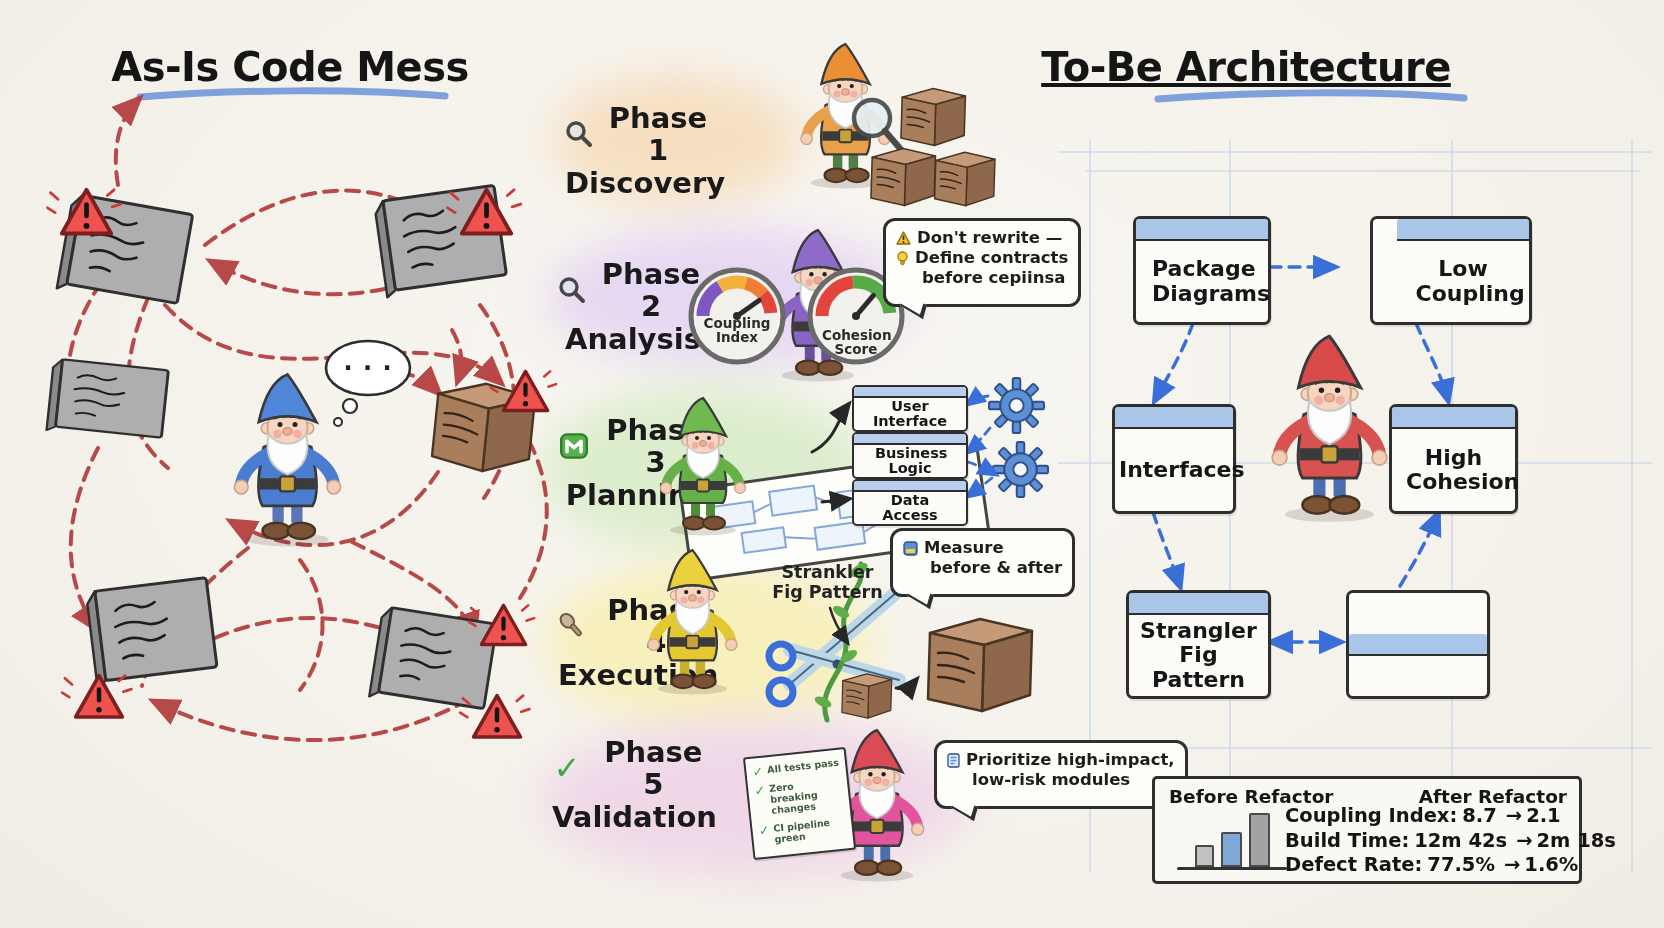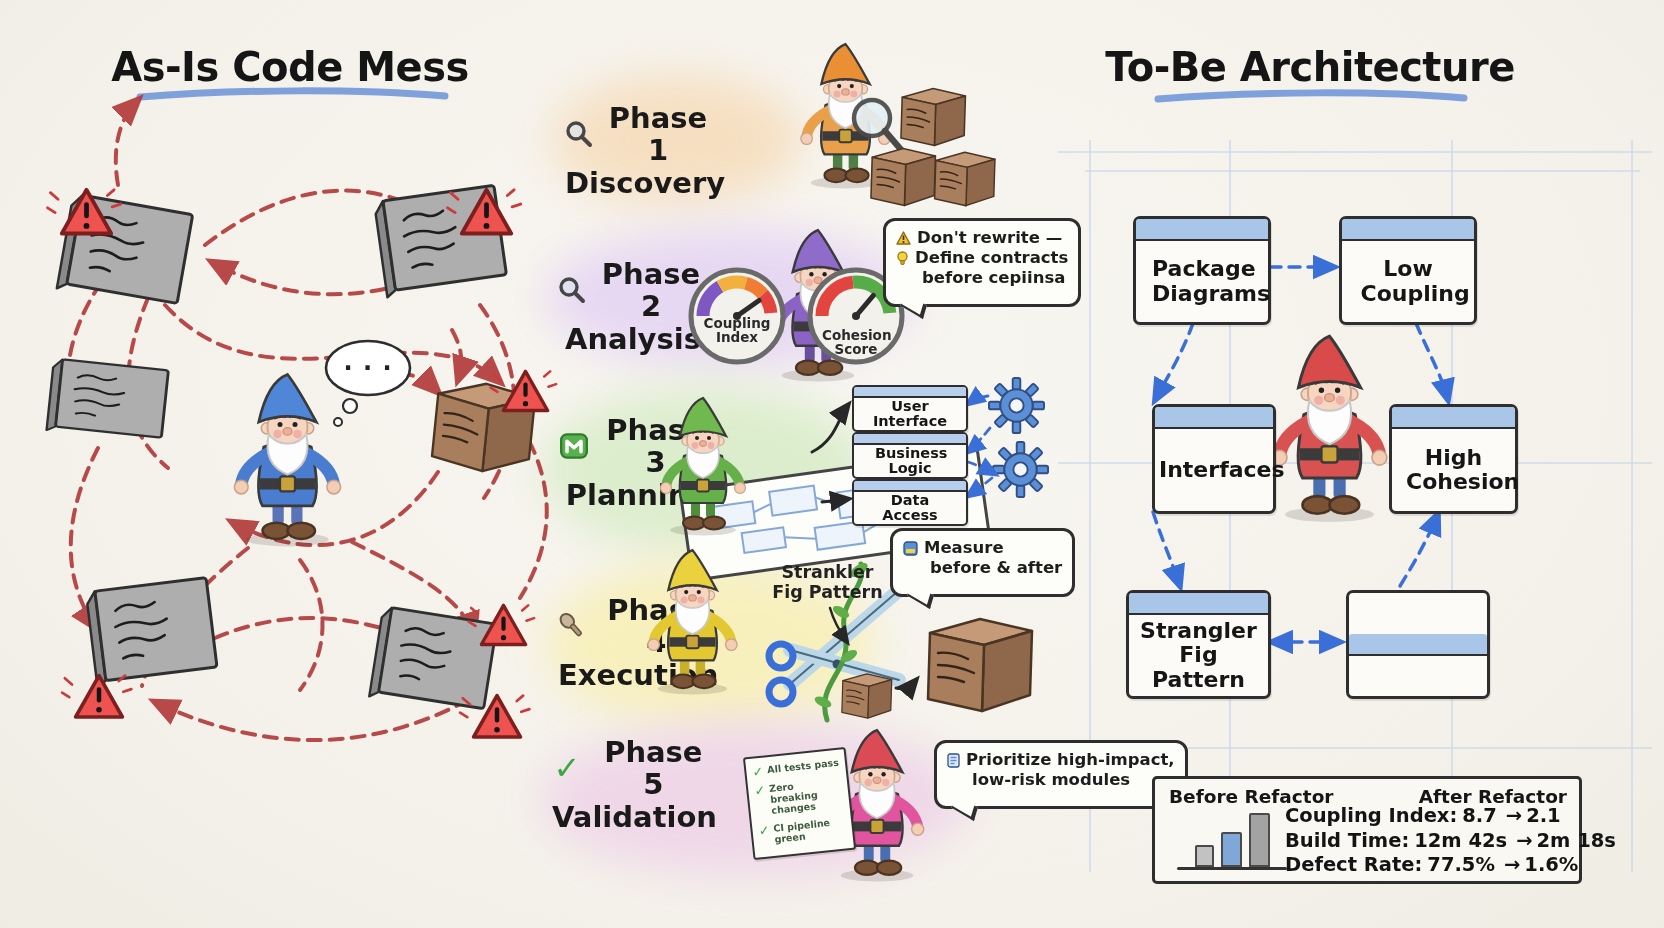--- a/index.html
+++ b/index.html
@@ -280,21 +280,21 @@
       <path d="M1270 267 L1334 267" marker-end="url(#mblue)"></path>
       <path d="M1193 323 C1183 352 1168 376 1155 400" marker-end="url(#mblue)"></path>
       <path d="M1416 323 C1428 352 1442 376 1448 400" marker-end="url(#mblue)"></path>
       <path d="M1153 512 C1162 540 1172 562 1180 586" marker-end="url(#mblue)"></path>
       <path d="M1400 586 C1416 560 1428 538 1438 514" marker-end="url(#mblue)"></path>
       <path d="M1272 642 L1340 642" marker-start="url(#mblue)" marker-end="url(#mblue)"></path>
     </g>
   </svg>
 
   <div class="sec-title" style="left:60px;top:44px;width:460px;">As-Is Code Mess</div>
-  <div class="sec-title" style="left:1080px;top:44px;width:460px;">To-Be Architecture</div>
+  <div class="sec-title" style="left:1016px;top:44px;width:460px;text-decoration:underline;">To-Be Architecture</div>
 
   <div class="phase" style="left:565px;top:102px;width:150px;">
     <div class="row1">
         <span class="picon">
           <svg width="28" height="28" viewBox="0 0 28 28">
             <circle cx="11" cy="11" r="8" fill="rgba(215,228,240,.55)" stroke="#474747" stroke-width="3.4"></circle>
             <path d="M17 17 L25 25" stroke="#474747" stroke-width="4" stroke-linecap="round"></path>
           </svg>
         </span>
         <span>Phase 1</span>
@@ -445,27 +445,27 @@
         <span>low-risk modules</span>
       </div>
   </div>
 
   <div class="winbox arch" style="left:1133px;top:216px;width:132px;height:103px;">
     <div class="bar"></div>
     <div class="txt">
         <span class="wrapspan" style="width:100px;">Package Diagrams</span>
       </div>
   </div>
-  <div class="winbox arch" style="left:1339px;top:216px;width:132px;height:103px;">
+  <div class="winbox arch" style="left:1370px;top:216px;width:132px;height:103px;padding-left:24px;">
     <div class="bar"></div>
     <div class="txt">
         <span class="wrapspan" style="width:95px;">Low Coupling</span>
       </div>
   </div>
-  <div class="winbox arch" style="left:1152px;top:404px;width:118px;height:104px;">
+  <div class="winbox arch" style="left:1112px;top:404px;width:118px;height:104px;">
     <div class="bar"></div>
     <div class="txt">
         <span class="wrapspan" style="width:110px;">Interfaces</span>
       </div>
   </div>
   <div class="winbox arch" style="left:1389px;top:404px;width:123px;height:104px;">
     <div class="bar"></div>
     <div class="txt">
         <span class="wrapspan" style="width:95px;">High Cohesion</span>
       </div>

